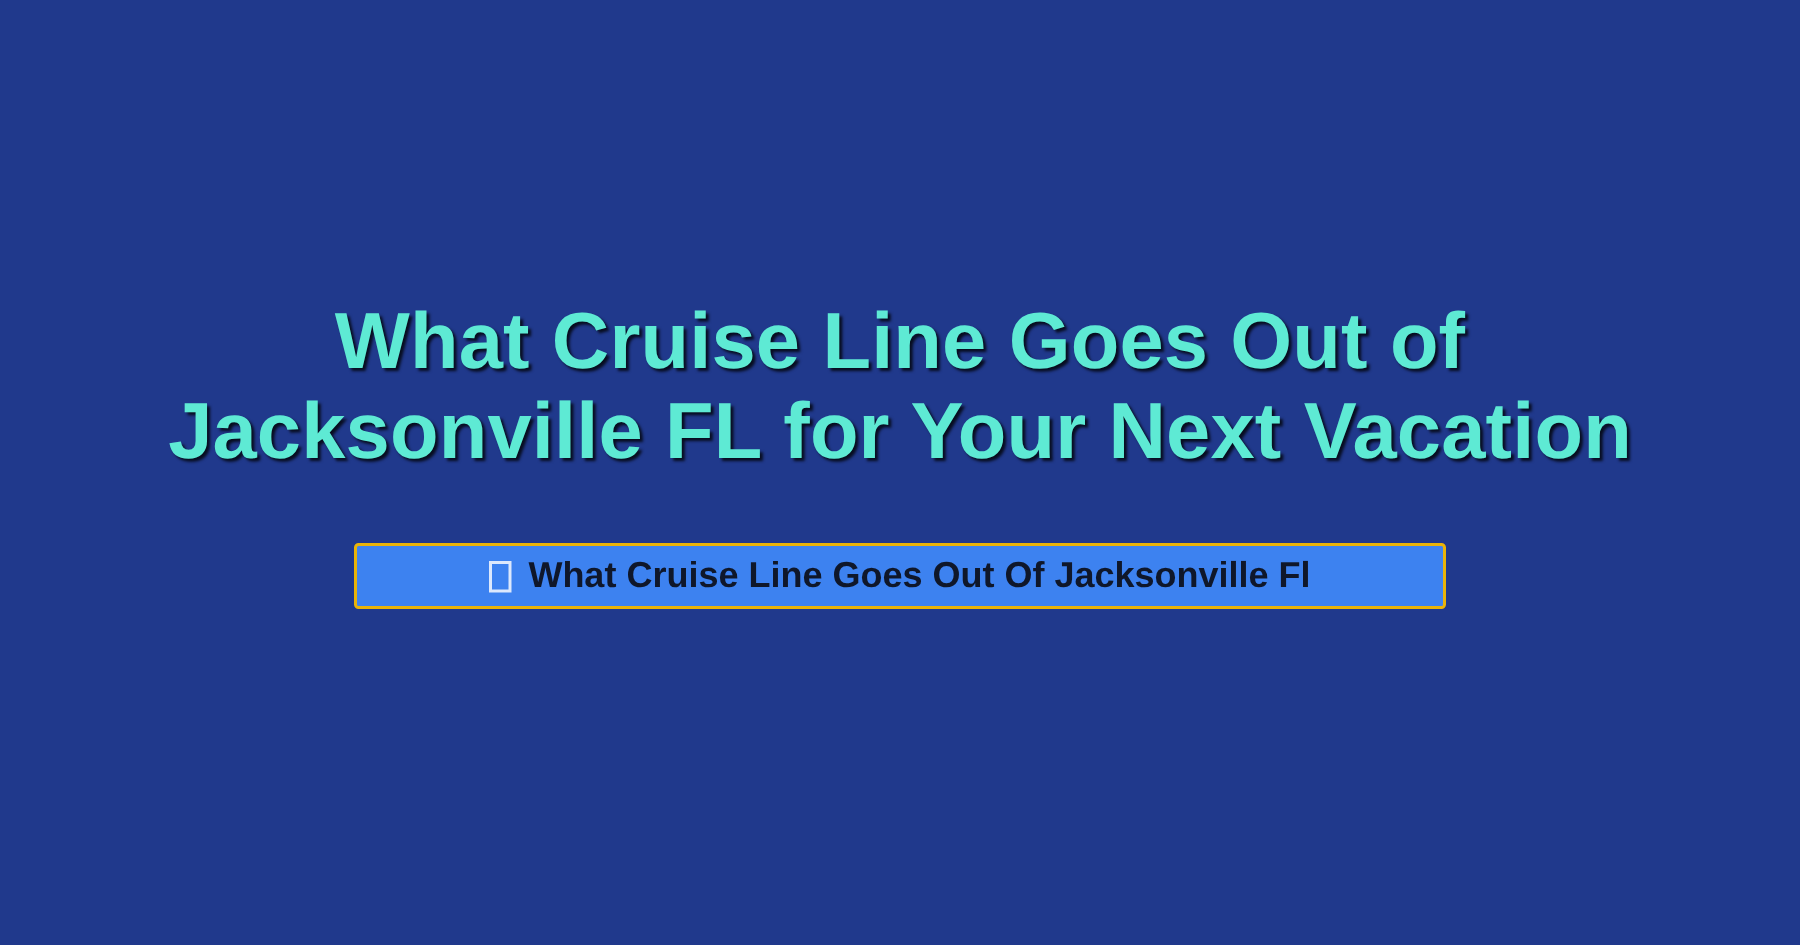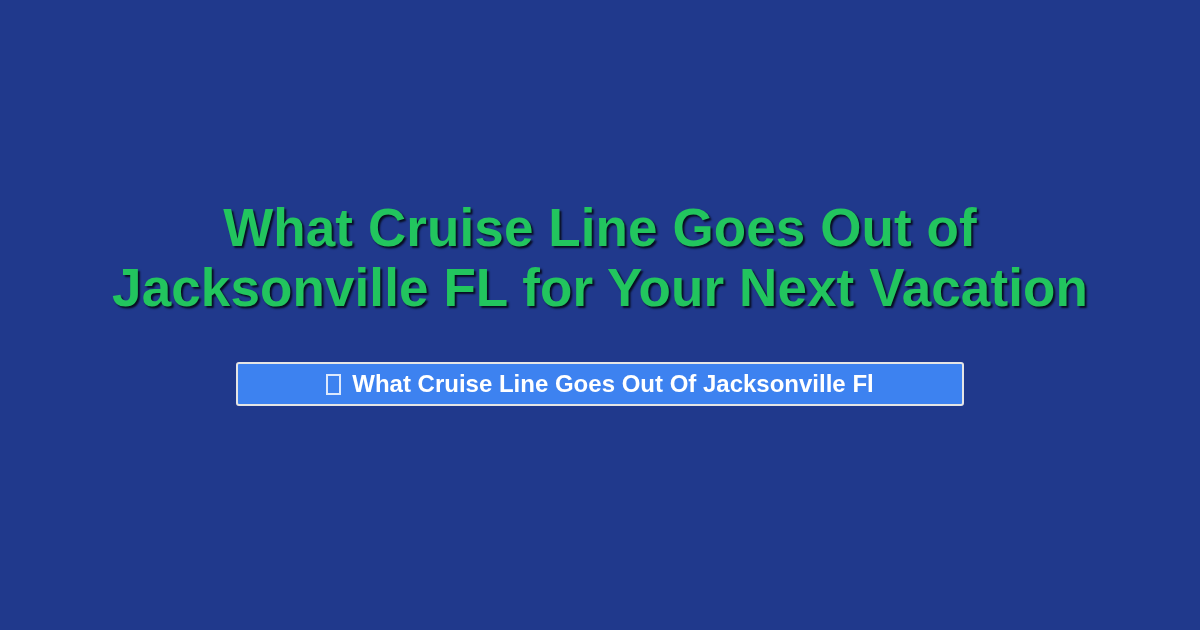--- a/index.html
+++ b/index.html
@@ -33,21 +33,21 @@
     align-items: center;
     justify-content: center;
     margin-top: -26px;
   }
 
   .headline {
     margin: 0;
     padding: 0 10px;
     width: 1080px;
     text-align: center;
-    color: #22c55e;
+    color: #5eead4;
     font-family: "Liberation Sans", sans-serif;
     font-weight: bold;
     font-size: 53px;
     line-height: 60px;
     letter-spacing: 0.1px;
     text-shadow: 2px 2px 2px rgba(0, 0, 0, 0.78);
     white-space: normal;
   }
 
   .badge-row {
@@ -56,27 +56,27 @@
     justify-content: center;
     margin-top: 44px;
   }
 
   .badge {
     display: inline-flex;
     align-items: center;
     justify-content: center;
     gap: 11px;
     background: #3d82f0;
-    border: 2px solid #e5e5e5;
+    border: 2px solid #eab308;
     border-radius: 3px;
     padding: 7px 20px 8px 20px;
     box-sizing: border-box;
     height: 44px;
     min-width: 728px;
-    color: #ffffff;
+    color: #0f172a;
     font-family: "Liberation Sans", sans-serif;
     font-weight: bold;
     font-size: 24px;
     line-height: 28px;
     white-space: nowrap;
     cursor: pointer;
   }
 
   .badge-icon {
     display: inline-block;

